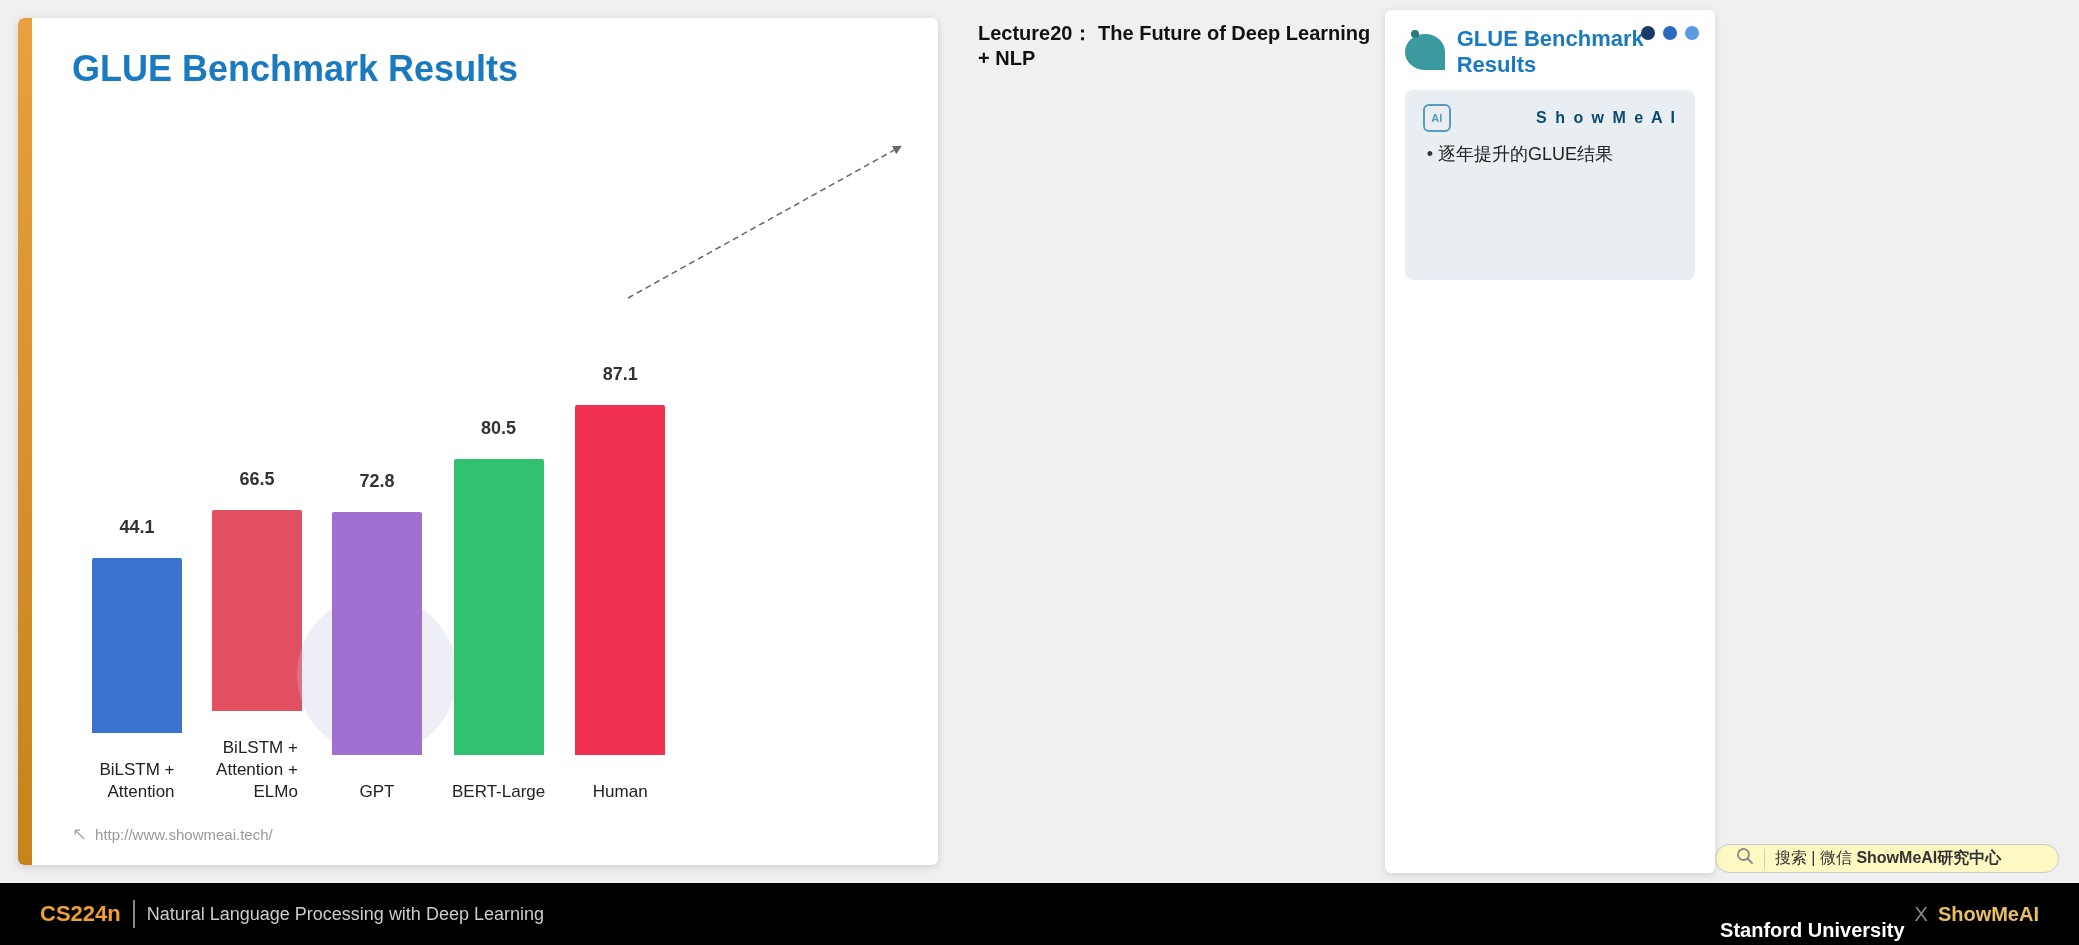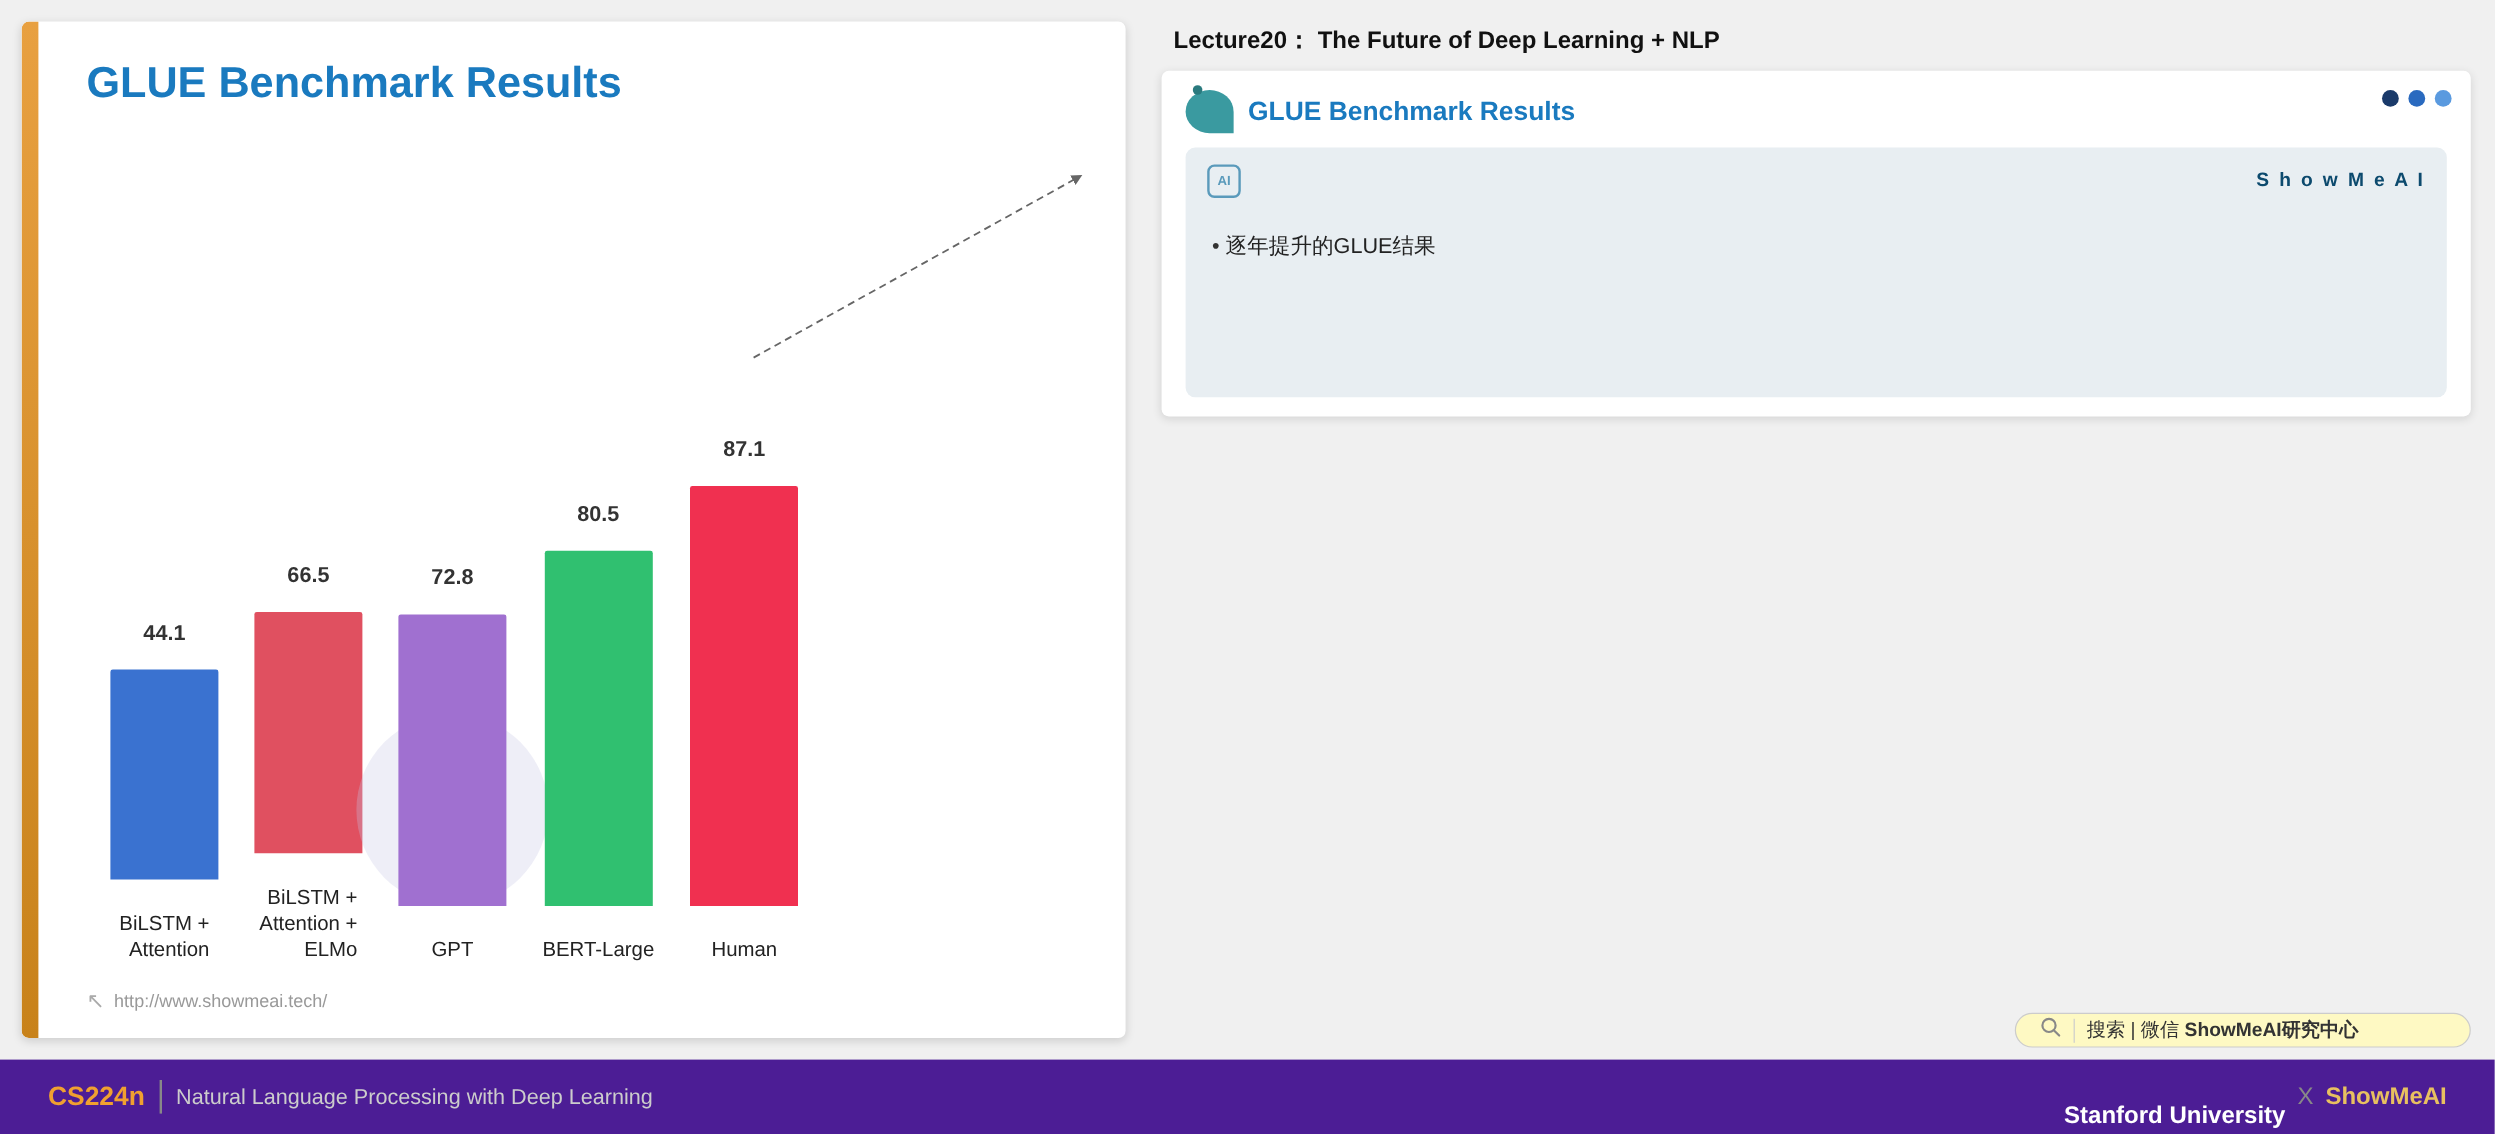--- a/index.html
+++ b/index.html
@@ -137,23 +137,22 @@
 
     .cursor-icon {
       font-size: 18px;
       color: #aaa;
     }
 
     
     .right-panel {
       flex: 1;
       display: flex;
-      flex-direction: column;
+      flex-direction: row;
       padding: 10px 20px 10px 10px;
-      gap: 12px;
     }
 
     .lecture-title {
       font-size: 20px;
       font-weight: bold;
       color: #111;
       padding-top: 10px;
       padding-left: 10px;
     }
 
@@ -221,21 +220,21 @@
       background: #e8eef2;
       border-radius: 8px;
       padding: 14px 18px;
       margin-top: 4px;
     }
 
     .note-box-header {
       display: flex;
       align-items: center;
       justify-content: space-between;
-      margin-bottom: 28px;
+      margin-bottom: 10px;
     }
 
     .ai-icon {
       width: 28px;
       height: 28px;
       border: 2px solid #5a9abb;
       border-radius: 6px;
       display: flex;
       align-items: center;
       justify-content: center;
@@ -297,21 +296,21 @@
       font-size: 16px;
       color: #333;
     }
 
     .search-text strong {
       font-weight: bold;
     }
 
     
     .bottom-bar {
-      background: #4c1d95;
+      background: #000000;
       height: 62px;
       display: flex;
       align-items: center;
       justify-content: space-between;
       padding: 0 40px;
       flex-shrink: 0;
     }
 
     .bottom-left {
       display: flex;

